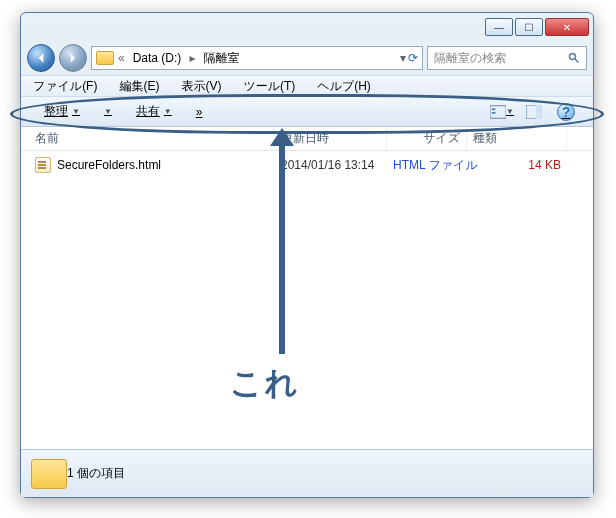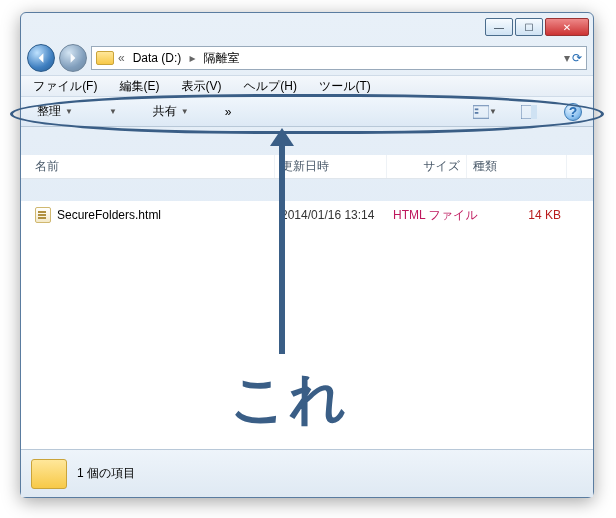--- a/index.html
+++ b/index.html
@@ -91,82 +91,81 @@
     display:flex; align-items:center;
     padding:0 6px; gap:10px;
   }
   .menuitem { padding:2px 6px; }
   
   .toolbar {
     height:30px;
     background: linear-gradient(#f0f6fc,#dde9f5);
     border-bottom:1px solid #b8c8d8;
     display:flex; align-items:center;
-    padding:0 8px; gap:20px;
+    padding:0 15px; gap:8px;
     position:relative;
+    text-decoration:underline;
   }
   .tbtn { padding:3px 8px; display:flex; align-items:center; gap:4px; }
   .dd { font-size:8px; color:#555; }
   .tsep { flex:1; }
   .rightico { width:24px; height:20px; display:flex; align-items:center; justify-content:center; }
   .helpico { color:#2a6fb5; font-weight:bold; font-size:14px;
     width:18px; height:18px; border-radius:50%;
     background: radial-gradient(circle at 35% 30%, #e4f2ff, #8fc3f0 60%, #4a8cc8);
     border:1px solid #3a7ab5;
     display:flex; align-items:center; justify-content:center;
   }
   
   .listhdr {
     height:24px;
     background:#fff;
     border-bottom:1px solid #e0e6ec;
     display:flex; align-items:center;
     color:#4a5a6a;
     padding:0 0 0 8px;
-    margin-top:28px;
   }
   .colh { padding:0 6px; border-right:1px solid #eef2f6; height:100%; display:flex; align-items:center;}
   .col-name { width:246px; }
   .col-date { width:112px; }
   .col-type { width:100px; }
   .col-size { width:80px; justify-content:flex-end;}
   
   .listbody {
     flex:1;
     background:#fff;
     overflow:auto;
     padding-top:4px;
-    margin-top:22px;
   }
   .row {
     height:20px;
     display:flex; align-items:center;
     padding-left:8px;
   }
   .fileico {
     width:16px; height:16px;
     background: linear-gradient(#fff,#f4e9c8);
     border:1px solid #d0b870;
     border-radius:2px;
     margin-right:6px;
     position:relative;
   }
   .fileico::after{content:""; position:absolute; left:2px; top:3px; width:8px; height:2px; background:#b09040; box-shadow:0 3px 0 #b09040, 0 6px 0 #b09040;}
   .cell { padding:0 6px; }
   .c-name { width:246px; display:flex; align-items:center;}
   .c-date { width:112px; color:#333;}
-  .c-type { width:100px; color:#be185d;}
+  .c-type { width:100px; color:#1d4ed8;}
   .c-size { width:80px; text-align:right; color:#b91c1c;}
   
   .statusbar {
     height:48px;
     background: linear-gradient(#eef4fa,#dfe9f3);
     border-top:1px solid #b8c8d8;
     display:flex; align-items:center;
-    padding:0 10px; gap:10px;
+    padding:0 10px; 
   }
   .bigfolder {
     width:36px; height:30px;
     background: linear-gradient(#ffe79a,#f7c948);
     border:1px solid #caa43a;
     border-radius:3px;
   }
   
   .anno-ellipse {
     position:absolute;
@@ -184,21 +183,21 @@
   }
   .anno-arrow::before{
     content:""; position:absolute; top:-16px; left:-9px;
     border-left:12px solid transparent;
     border-right:12px solid transparent;
     border-bottom:18px solid #3a5e86;
   }
   .anno-text {
     position:absolute;
     left:230px; top:362px;
-    font-size:56px; font-weight:bold;
+    font-size:32px; font-weight:bold;
     color:#3a5e86;
     letter-spacing:2px;
   }
 </style>
 </head>
 <body>
 
 <div class="window">
 
   <div class="titlebar">
@@ -221,28 +220,36 @@
     <div class="breadcrumb">
       <span class="foldericon"></span>
       <span class="bc-sep">«</span>
       <span class="bc-seg">Data (D:)</span>
       <span class="bc-sep">▸</span>
       <span class="bc-seg">隔離室</span>
       <span style="flex:1"></span>
       <span class="bc-sep">▾</span>
       <span class="bc-sep" style="color:#2a6fb5;">⟳</span>
     </div>
+    <div class="searchbox">
+      <span>隔離室の検索</span>
+      <span style="flex:1"></span>
+      <svg viewBox="0 0 16 16">
+          <circle cx="6" cy="6" r="4" fill="none" stroke="#5a7ca8" stroke-width="2"></circle>
+          <line x1="9" y1="9" x2="14" y2="14" stroke="#5a7ca8" stroke-width="2"></line>
+        </svg>
+    </div>
   </div>
 
   <div class="menubar">
     <span class="menuitem">ファイル(F)</span>
     <span class="menuitem">編集(E)</span>
     <span class="menuitem">表示(V)</span>
+    <span class="menuitem">ツール(T)</span>
     <span class="menuitem">ヘルプ(H)</span>
-    <span class="menuitem">ツール(T)</span>
   </div>
 
   <div class="toolbar">
     <span class="tbtn">
       <span>整理</span>
         <span class="dd">▼</span>
     </span>
     <span class="tbtn">
         <span class="dd">▼</span>
     </span>

